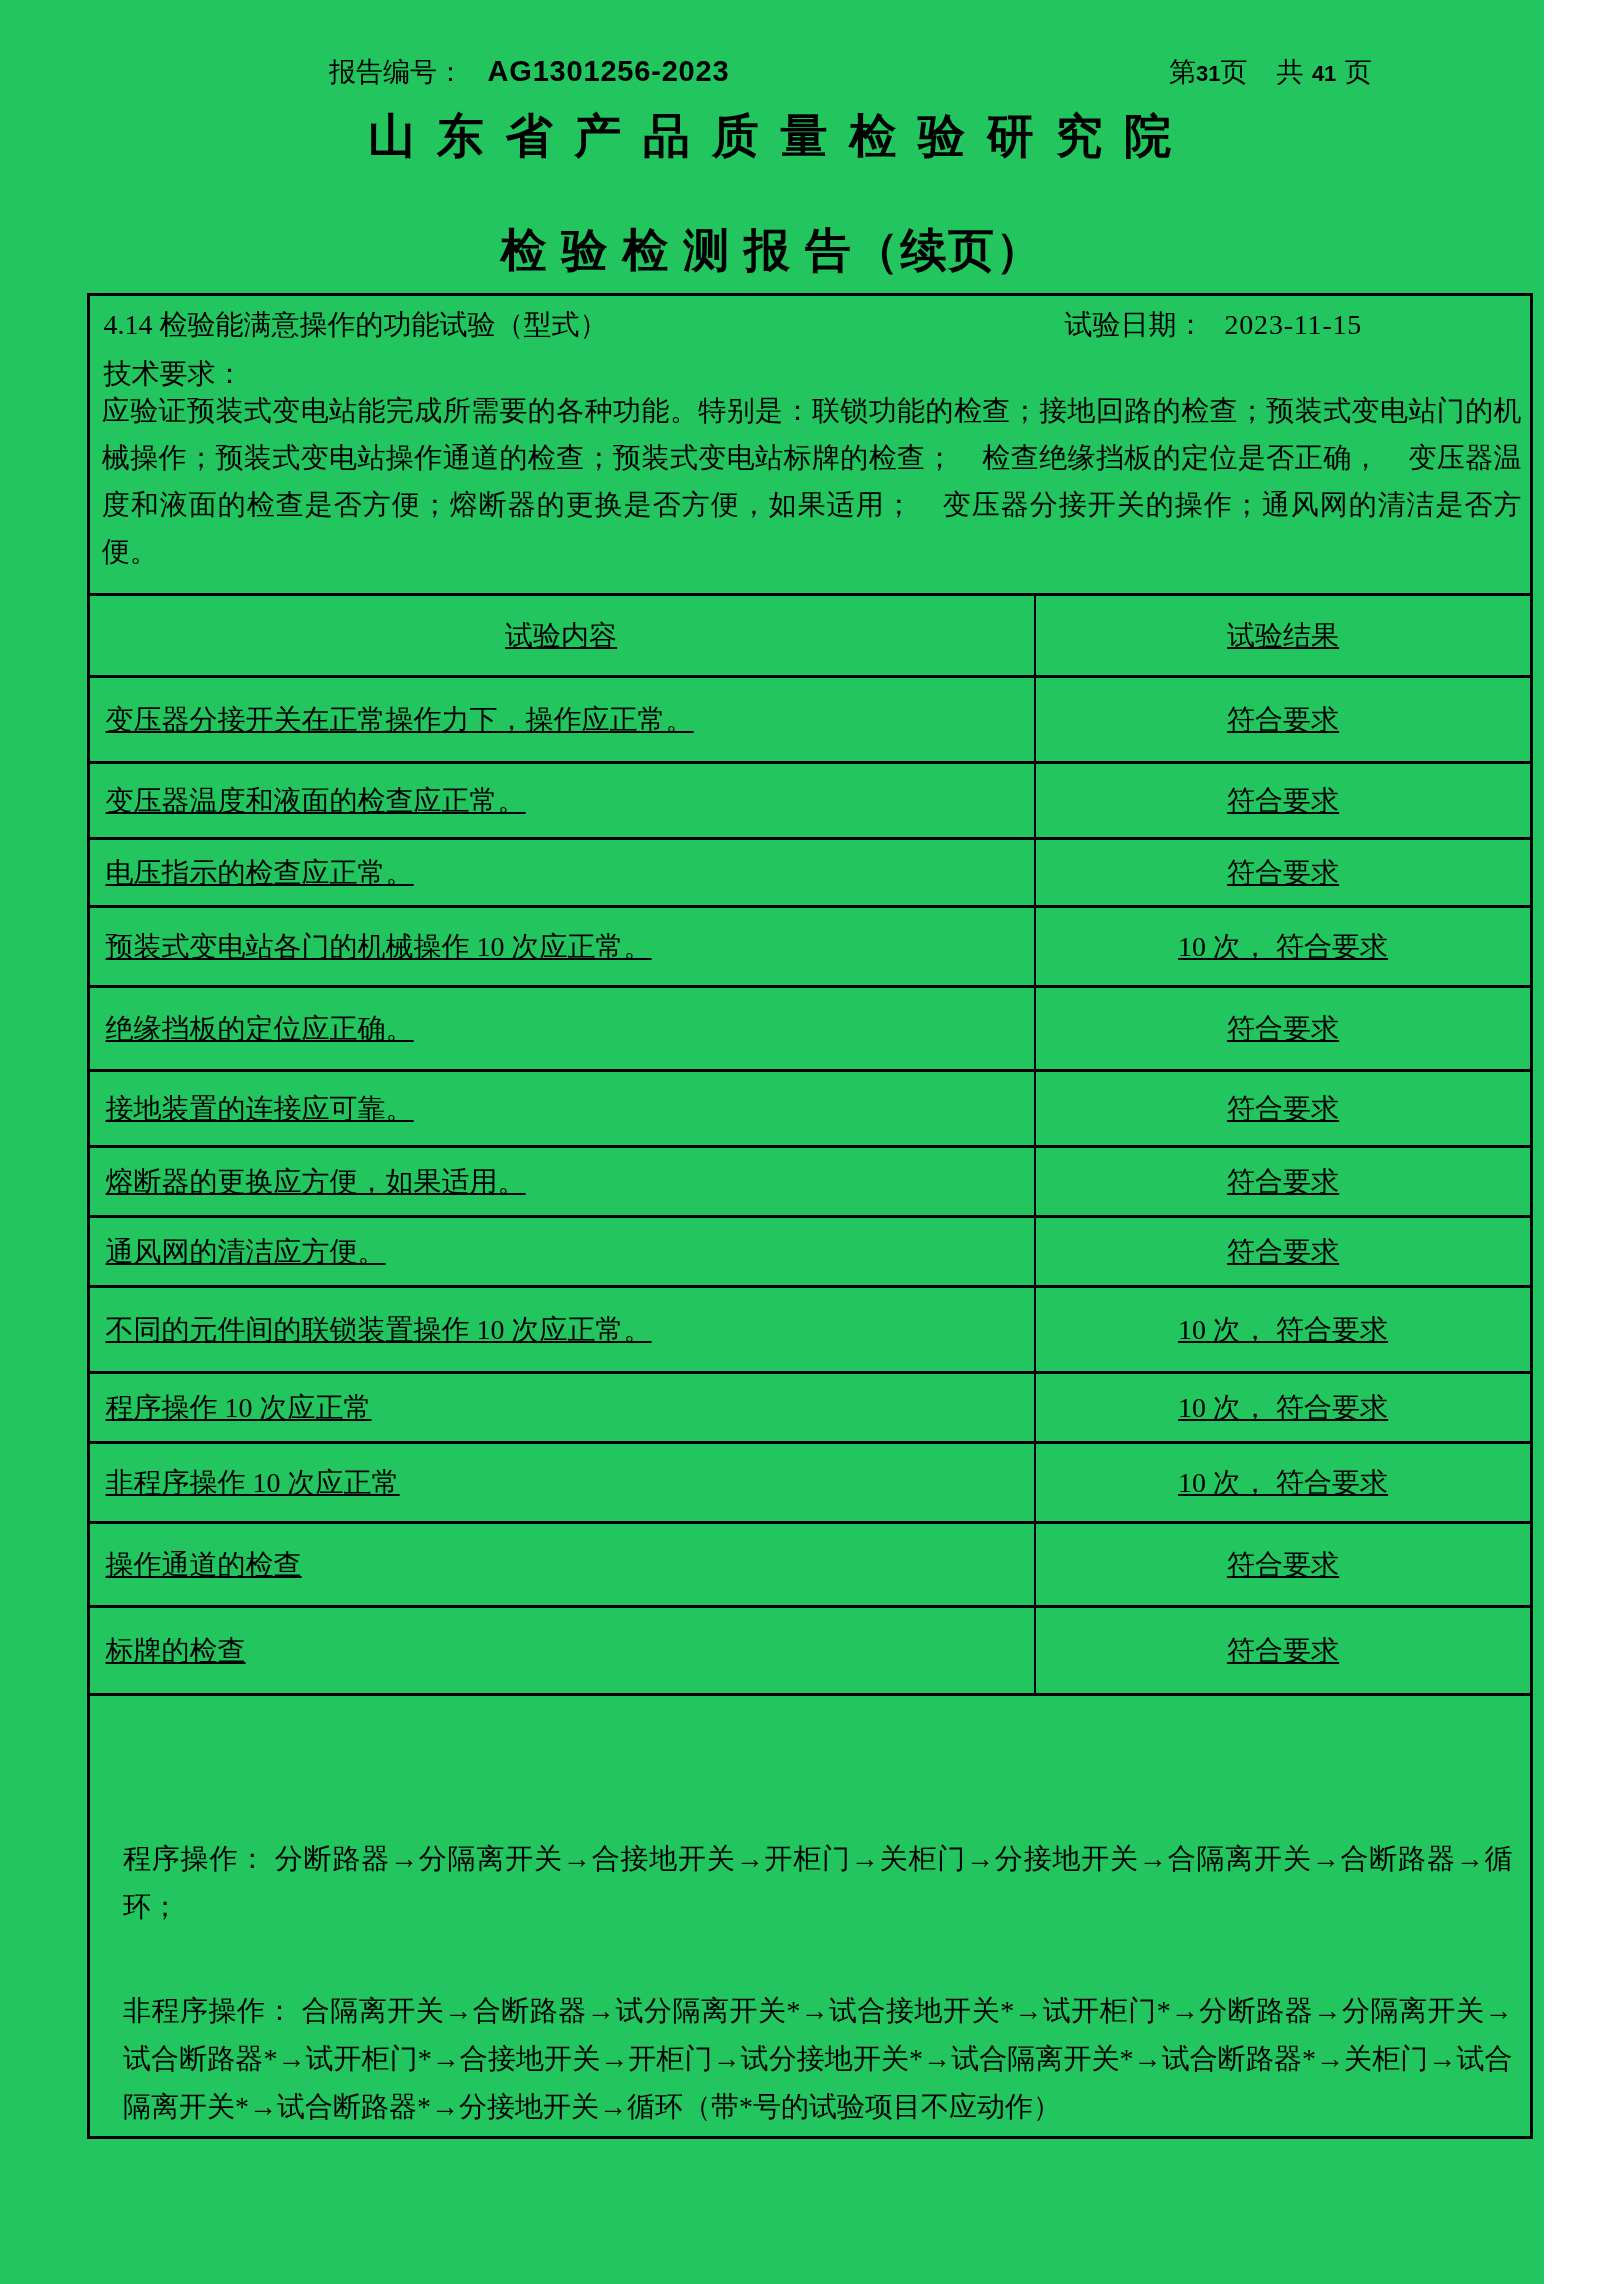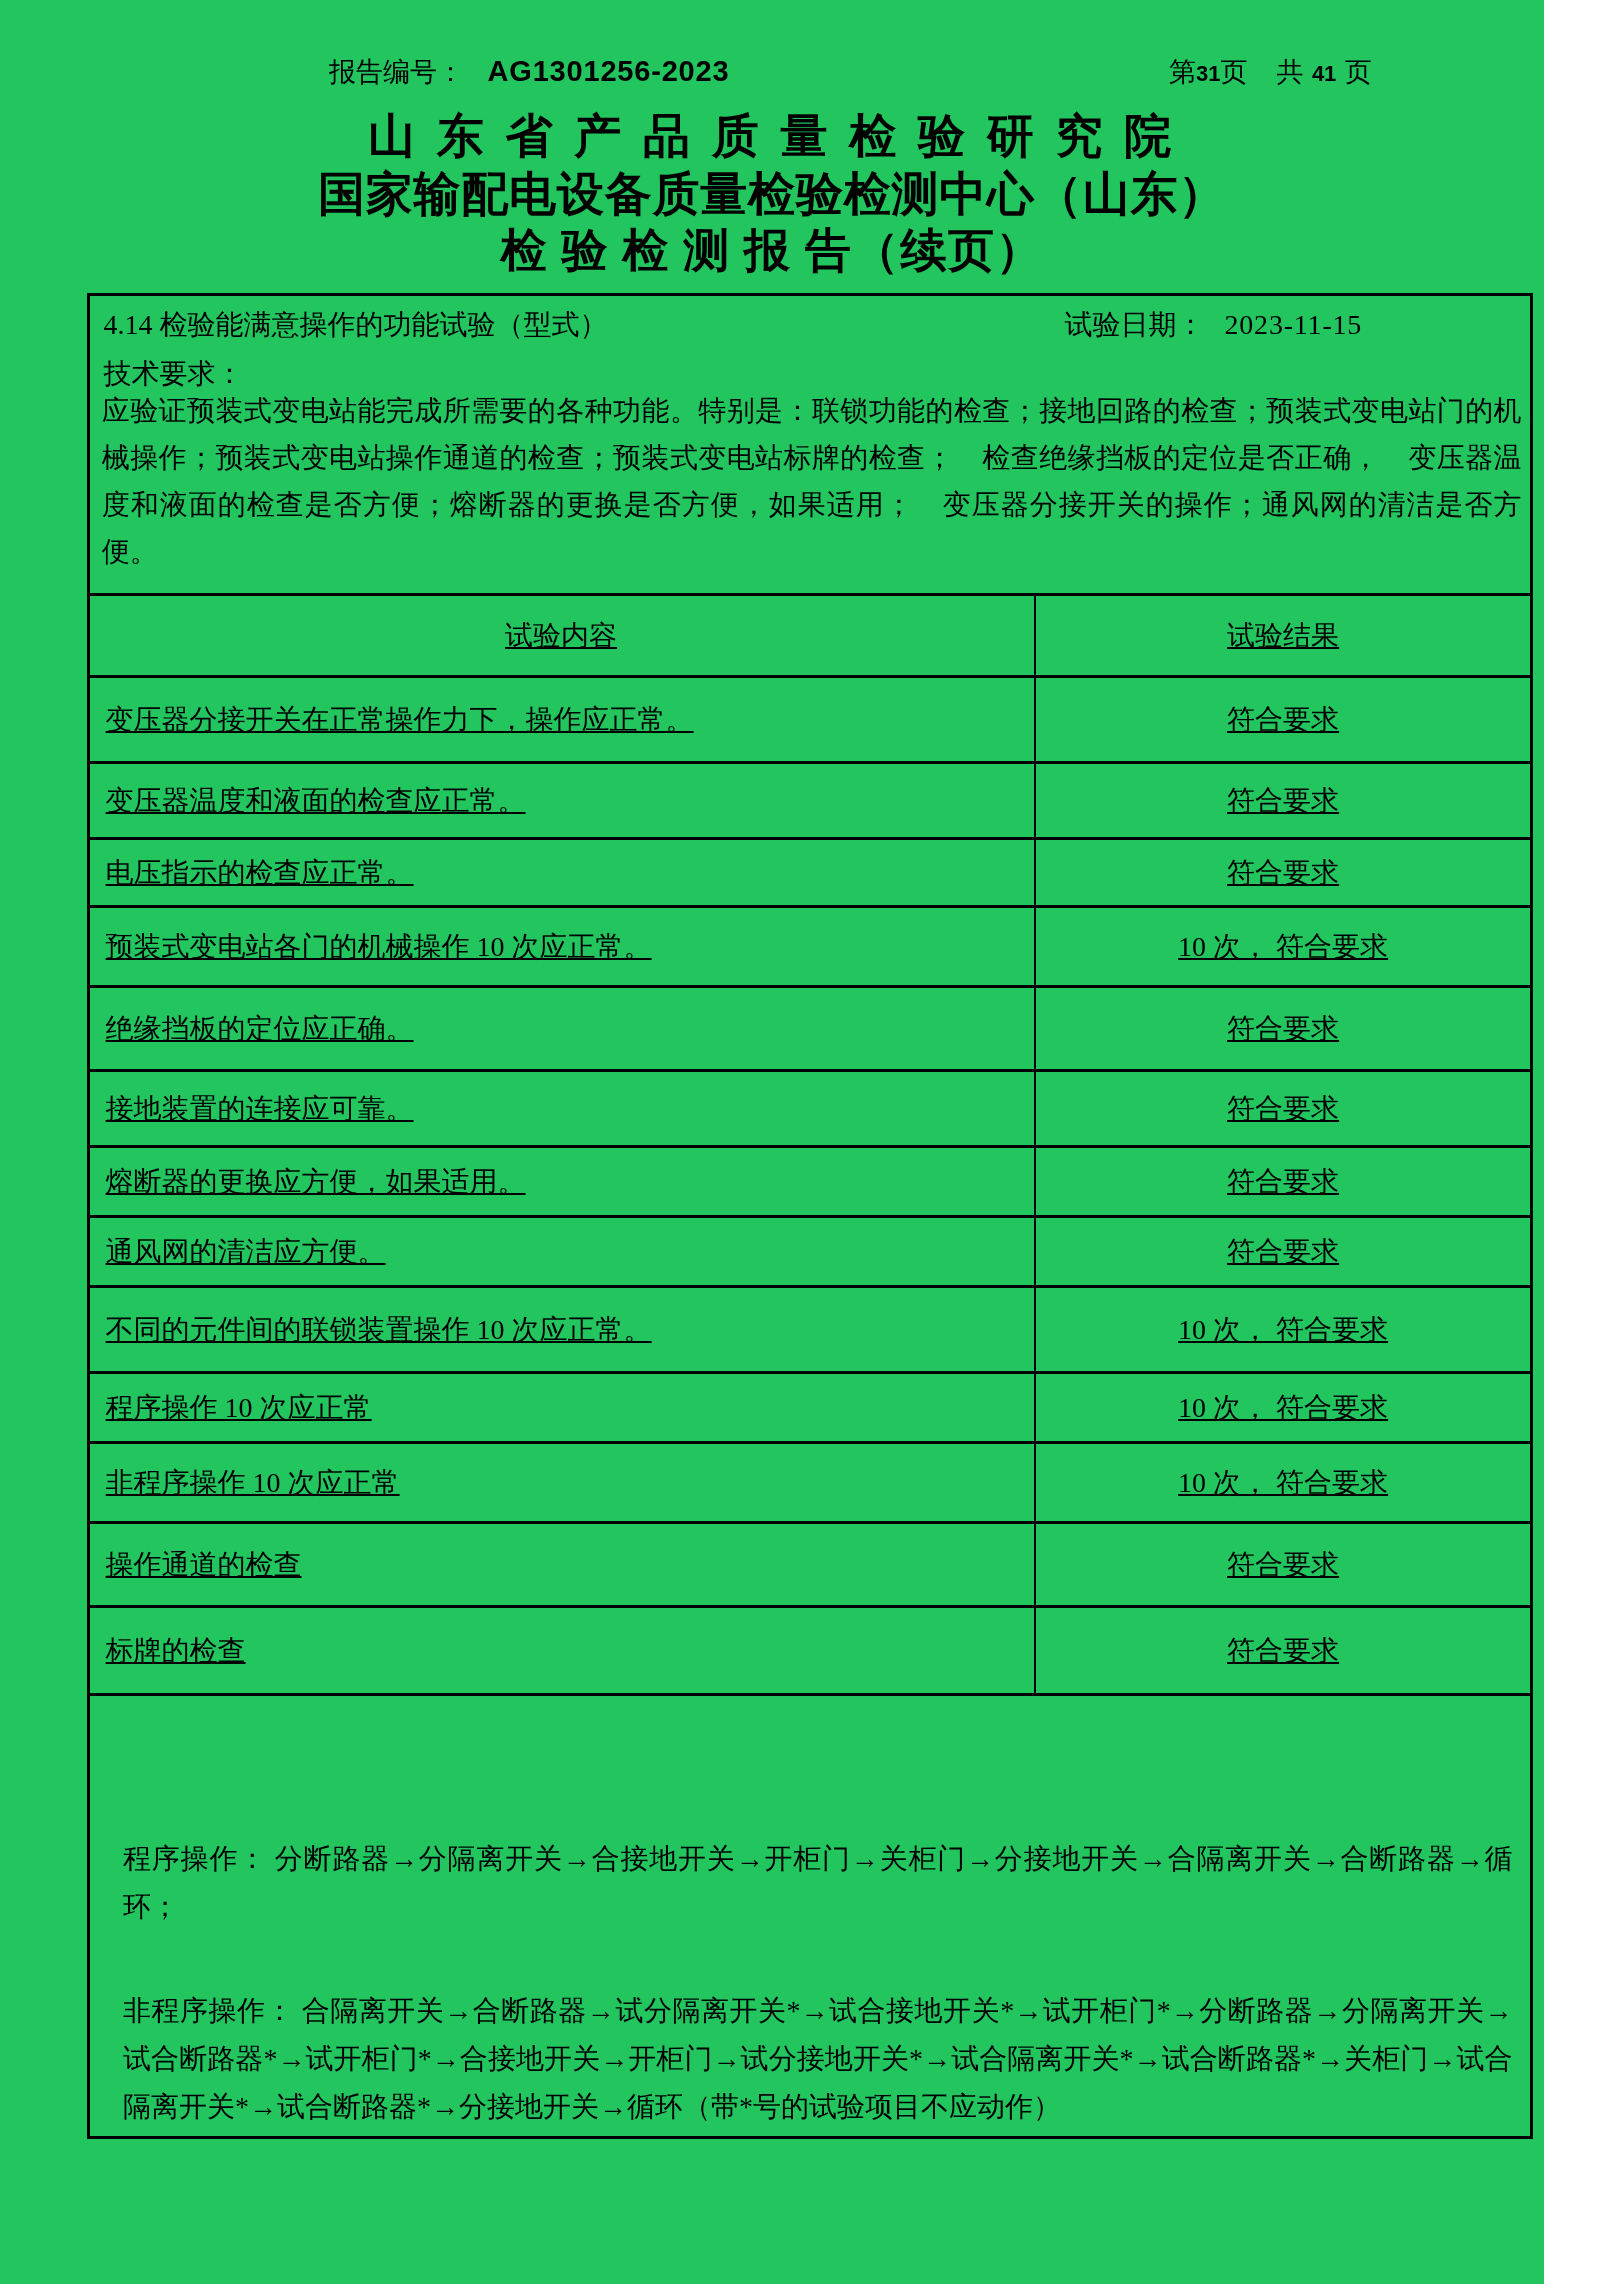--- a/index.html
+++ b/index.html
@@ -92,21 +92,20 @@
   <div class="page-header">
     <div class="report-no">
       <span>报告编号：</span><span class="num">AG1301256-2023</span>
     </div>
     <div class="page-no">
       <span>第</span><span class="num">31</span><span>页</span><span class="sep"></span><span>共</span><span class="sp"></span><span class="num">41</span><span class="sp"></span><span>页</span>
     </div>
   </div>
 
   <h1 class="title1">山 东 省 产 品 质 量 检 验 研 究 院</h1>
-  <h1 class="title2">国家输配电设备质量检验检测中心（山东）</h1>
   <h1 class="title3">检 验 检 测 报 告（续页）</h1>
 
   <div class="box">
 
     <div class="sec-head">
       <span>4.14 检验能满意操作的功能试验（型式）</span>
       <span class="date">
         <span>试验日期：</span><span class="date-val">2023-11-15</span>
       </span>
     </div>

